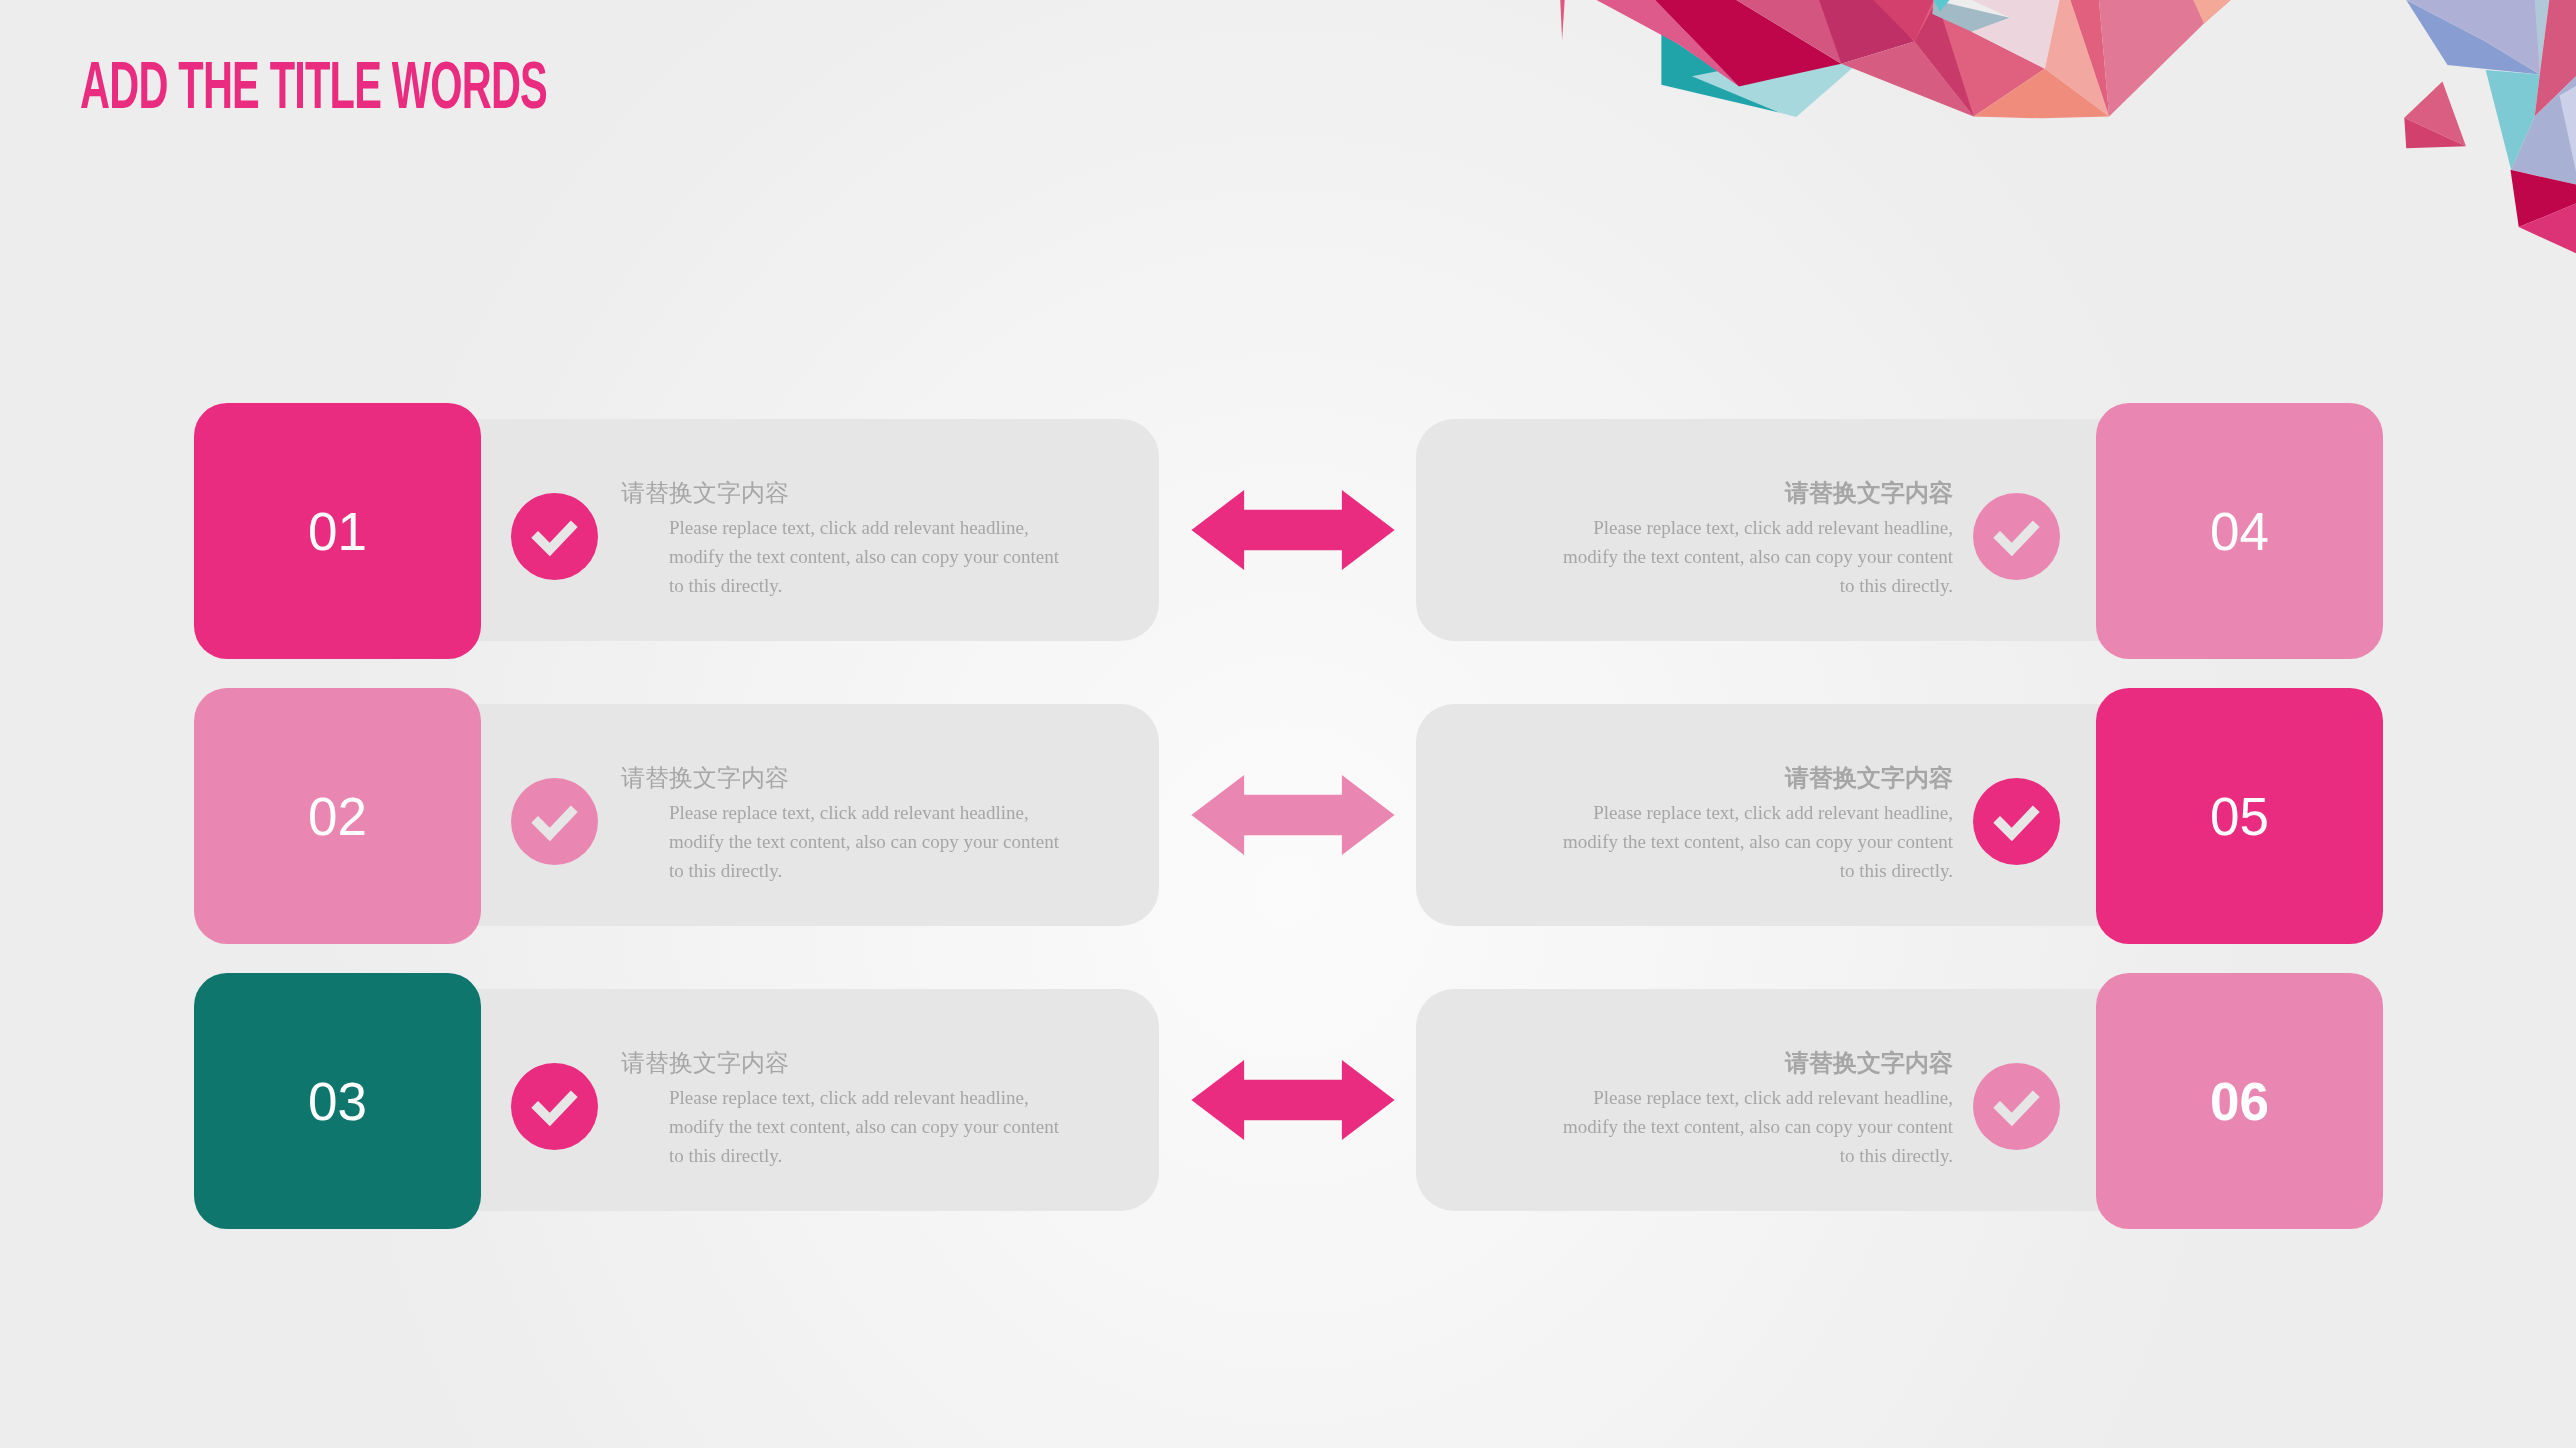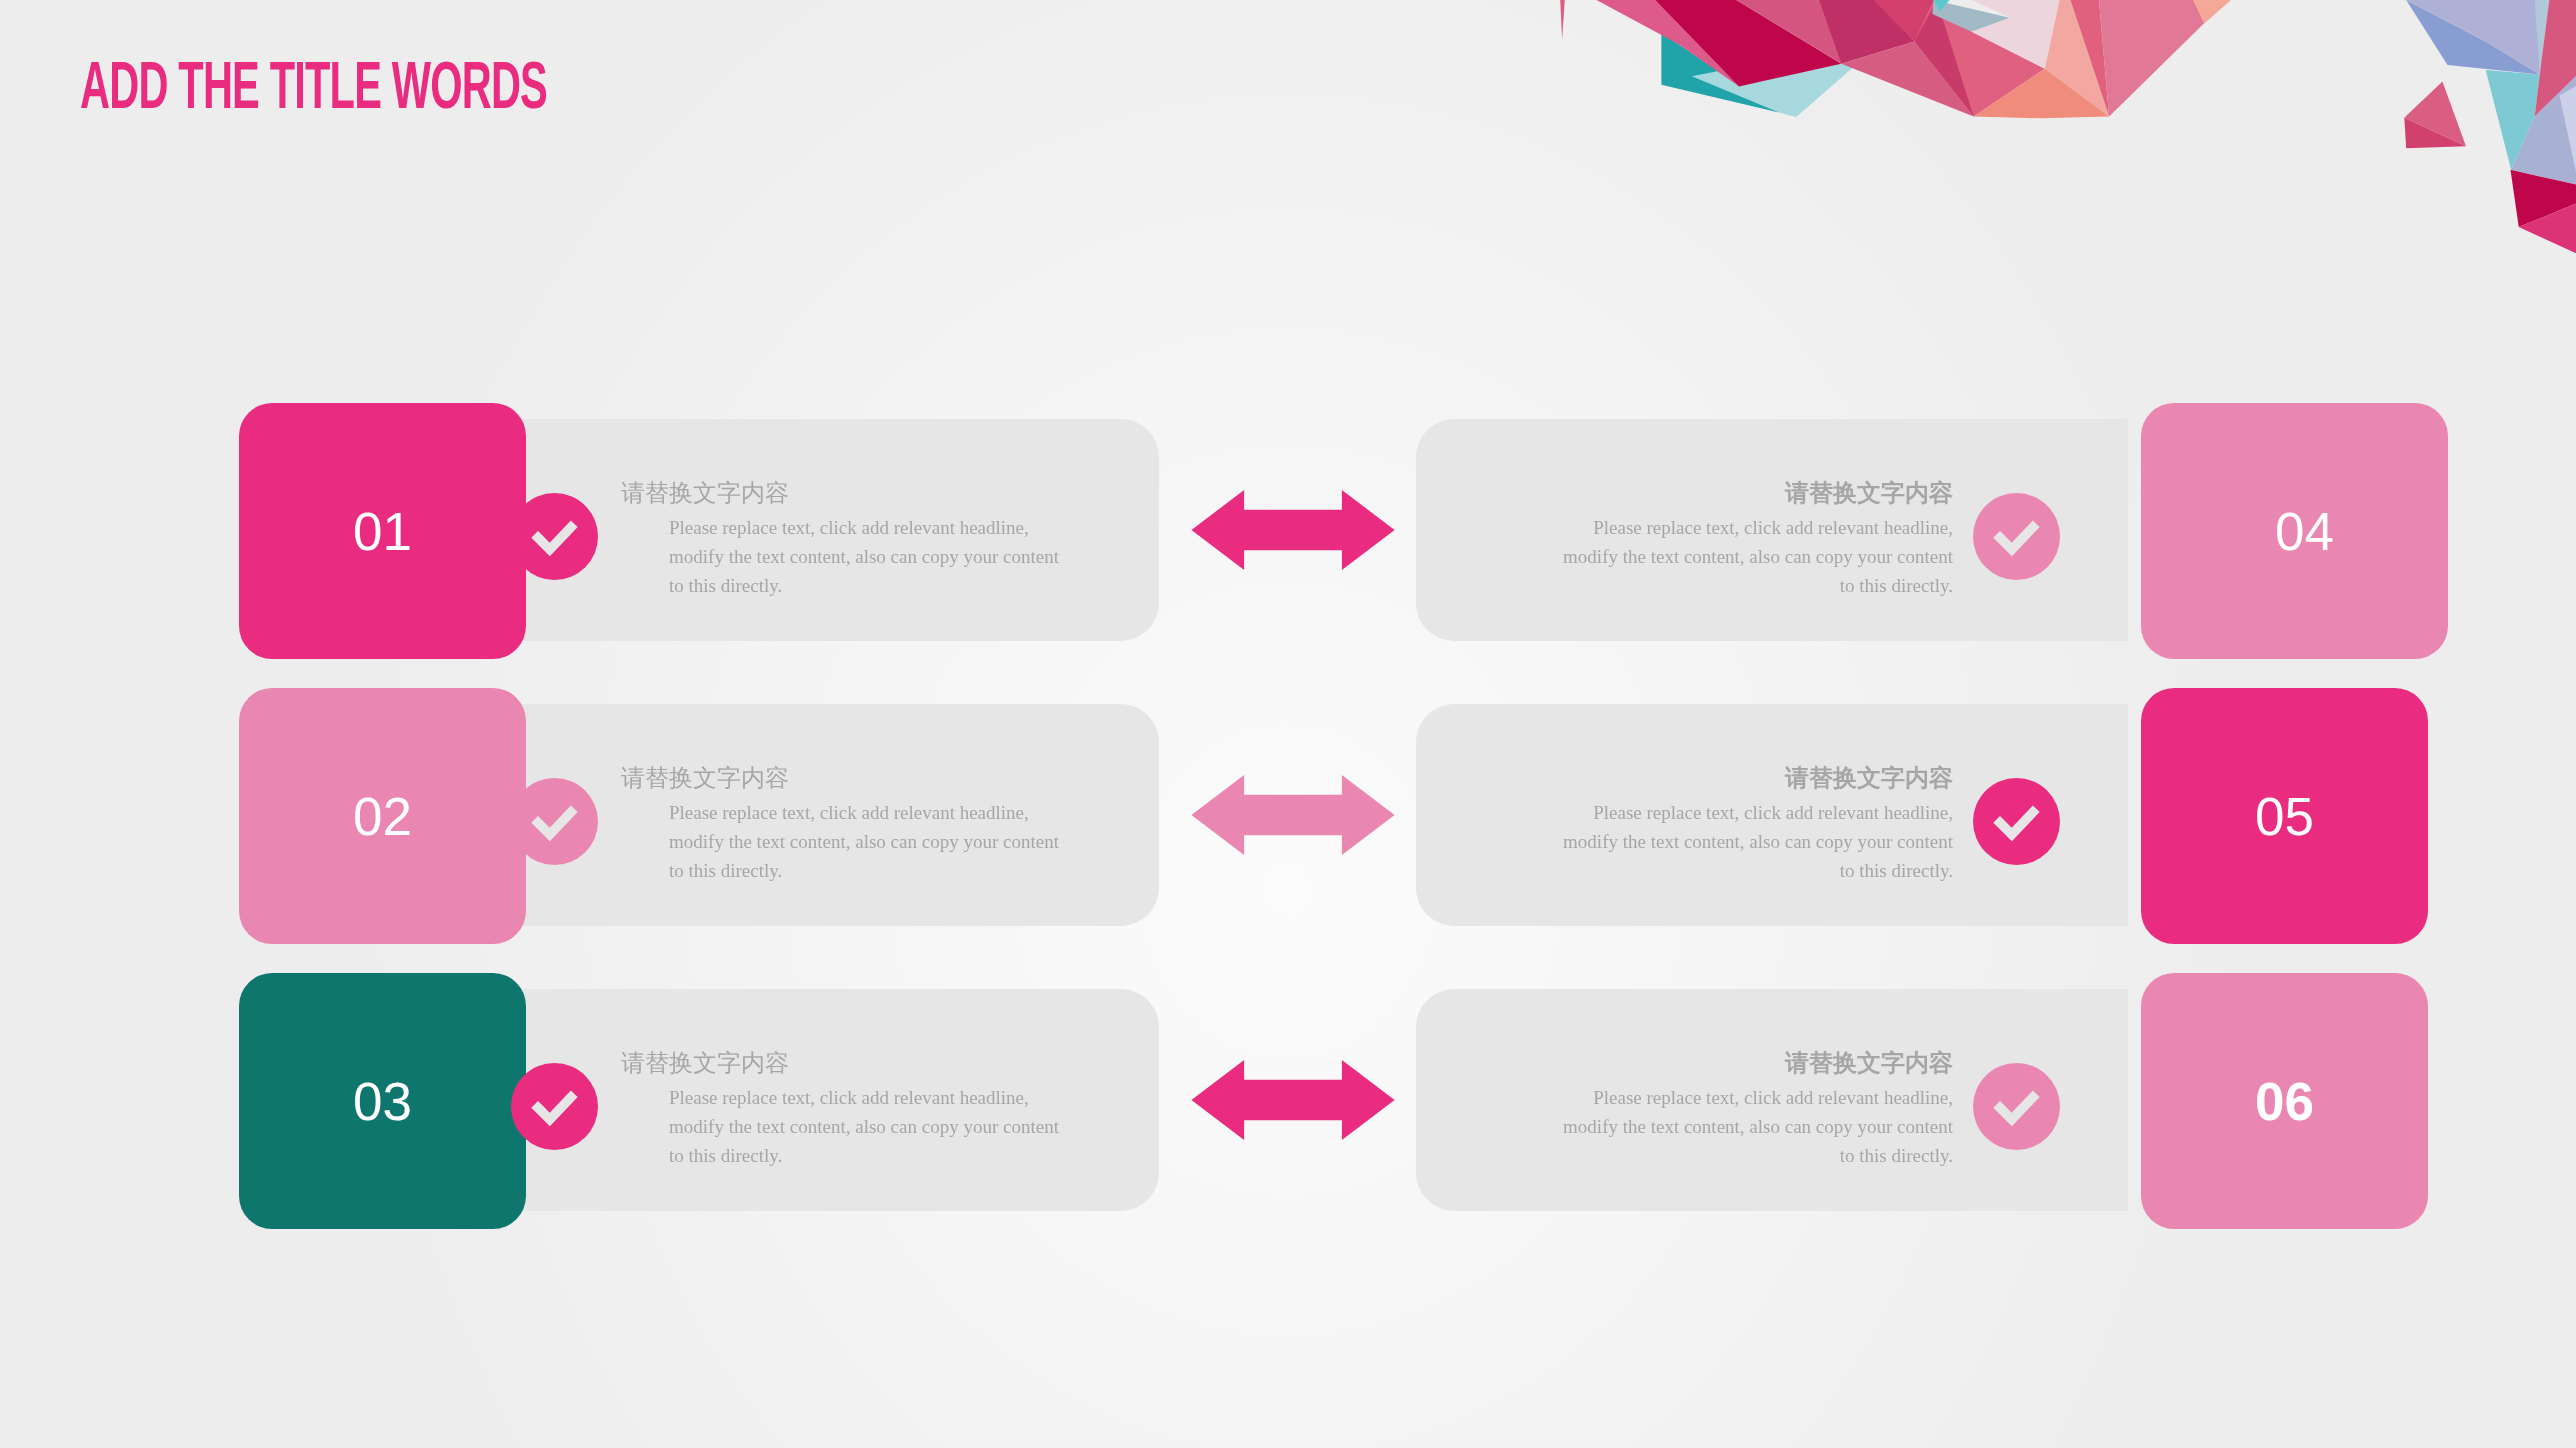--- a/index.html
+++ b/index.html
@@ -18,21 +18,21 @@
   }
   .row { position: absolute; left: 0; width: 2576px; height: 256px; }
   .panel {
     position: absolute; top: 16px; height: 222px; background: #E6E6E6;
   }
   .panel.left { left: 445px; width: 714px; border-radius: 0 38px 38px 0; }
   .panel.right { left: 1416px; width: 712px; border-radius: 38px 0 0 38px; }
   .numbox {
     position: absolute; top: 0; width: 287px; height: 256px; border-radius: 33px;
     display: flex; align-items: center; justify-content: center;
-    color: #FFFFFF; font-size: 53px; font-family: "Liberation Sans", sans-serif; margin-left: 45px;
+    color: #FFFFFF; font-size: 53px; font-family: "Liberation Sans", sans-serif;
   }
   .numbox.left { left: 194px; }
   .numbox.right { left: 2096px; }
   .check {
     position: absolute; top: 90px; width: 87px; height: 87px; border-radius: 50%;
     display: flex; align-items: center; justify-content: center;
   }
   .check.left { left: 511px; }
   .check.right { left: 1973px; }
   .check svg { width: 59px; height: 59px; }
@@ -110,21 +110,21 @@
       <div>modify the text content, also can copy your content</div>
       <div>to this directly.</div>
     </div>
   </div>
 
   <svg class="arrow" viewBox="0 0 320 126">
     <polygon points="0,63 83,0 83,31 237,31 237,0 320,63 237,126 237,95 83,95 83,126" fill="#E92C80"></polygon>
   </svg>
 
   <div class="panel right"></div>
-  <div class="numbox right" style="background:#E987B2;padding-left:20px;">
+  <div class="numbox right" style="background:#E987B2;">
     <span>04</span>
   </div>
   <div class="check right" style="background:#E987B2;">
     <svg viewBox="0 0 100 100">
         <polyline points="22,52 42,72 78,34" fill="none" stroke="#E6E6E6" stroke-width="16" stroke-linecap="square" stroke-linejoin="miter"></polyline>
       </svg>
   </div>
   <div class="text right">
     <div class="head">请替换文字内容</div>
     <div class="body">

